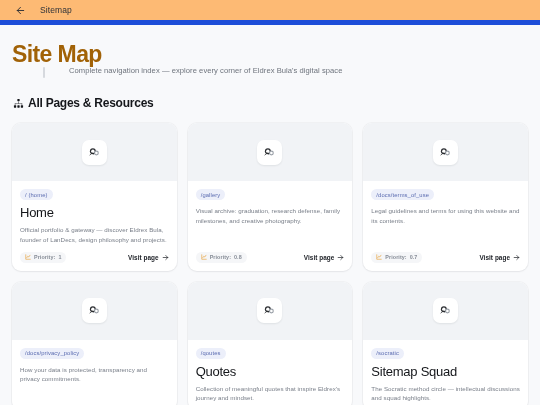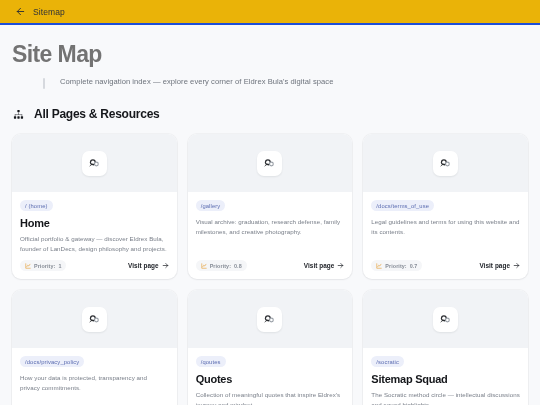--- a/index.html
+++ b/index.html
@@ -7,26 +7,26 @@
     width: 540px; height: 405px;
     overflow: hidden;
     background: #ffffff;
     font-family: "Liberation Sans", sans-serif;
     -webkit-font-smoothing: antialiased;
   }
 
   
   .topbar {
     height: 25px;
-    background: #eab308;
+    background: #fdba74;
     display: flex;
     align-items: center;
     padding-left: 14px;
-    gap: 6px;
-    border-bottom: 2px solid #1d4ed8;
+    gap: 13px;
+    border-bottom: 5px solid #1d4ed8;
   }
   .back-icon {
     width: 13px; height: 13px;
     display: flex; align-items: center; justify-content: center;
     color: #2a2d33;
     cursor: pointer;
   }
   .back-icon svg { display: block; }
   .topbar-title {
     font-size: 8.5px;
@@ -40,30 +40,29 @@
     height: 380px;
     padding: 18px 0 0 0;
     position: relative;
   }
 
   .page-inner { padding: 0 12px; }
 
   .page-title {
     font-size: 23px;
     font-weight: 700;
-    color: #737373;
+    color: #a16207;
     letter-spacing: -0.6px;
     line-height: 1;
-    margin-bottom: 11px;
   }
 
   .subtitle-wrap {
     display: flex;
     align-items: flex-start;
-    gap: 15px;
+    gap: 24px;
     margin-bottom: 18px;
     padding-left: 31px;
   }
   .subtitle-bar {
     width: 2px;
     height: 11px;
     background: #d6d9de;
     border-radius: 1px;
     margin-top: 1px;
     flex: none;
@@ -71,21 +70,21 @@
   .subtitle {
     font-size: 7.6px;
     color: #6d737c;
     line-height: 1.2;
     letter-spacing: .05px;
   }
 
   .section-head {
     display: flex;
     align-items: center;
-    gap: 10px;
+    gap: 4px;
     margin-bottom: 13px;
   }
   .section-icon {
     width: 12px; height: 12px;
     display: flex; align-items: center; justify-content: center;
     color: #15171b;
   }
   .section-title {
     font-size: 12px;
     font-weight: 700;
@@ -143,22 +142,22 @@
     color: #5a6bb0;
     font-size: 5.8px;
     letter-spacing: .12px;
     padding: 2.5px 5px;
     border-radius: 20px;
     margin-bottom: 6px;
     white-space: nowrap;
   }
 
   .card-title {
-    font-size: 11px;
-    font-weight: 700;
+    font-size: 13px;
+    font-weight: 400;
     color: #14161a;
     letter-spacing: -0.25px;
     margin-bottom: 5px;
     line-height: 1.1;
   }
 
   .card-desc {
     font-size: 6.2px;
     color: #787e88;
     line-height: 1.55;

